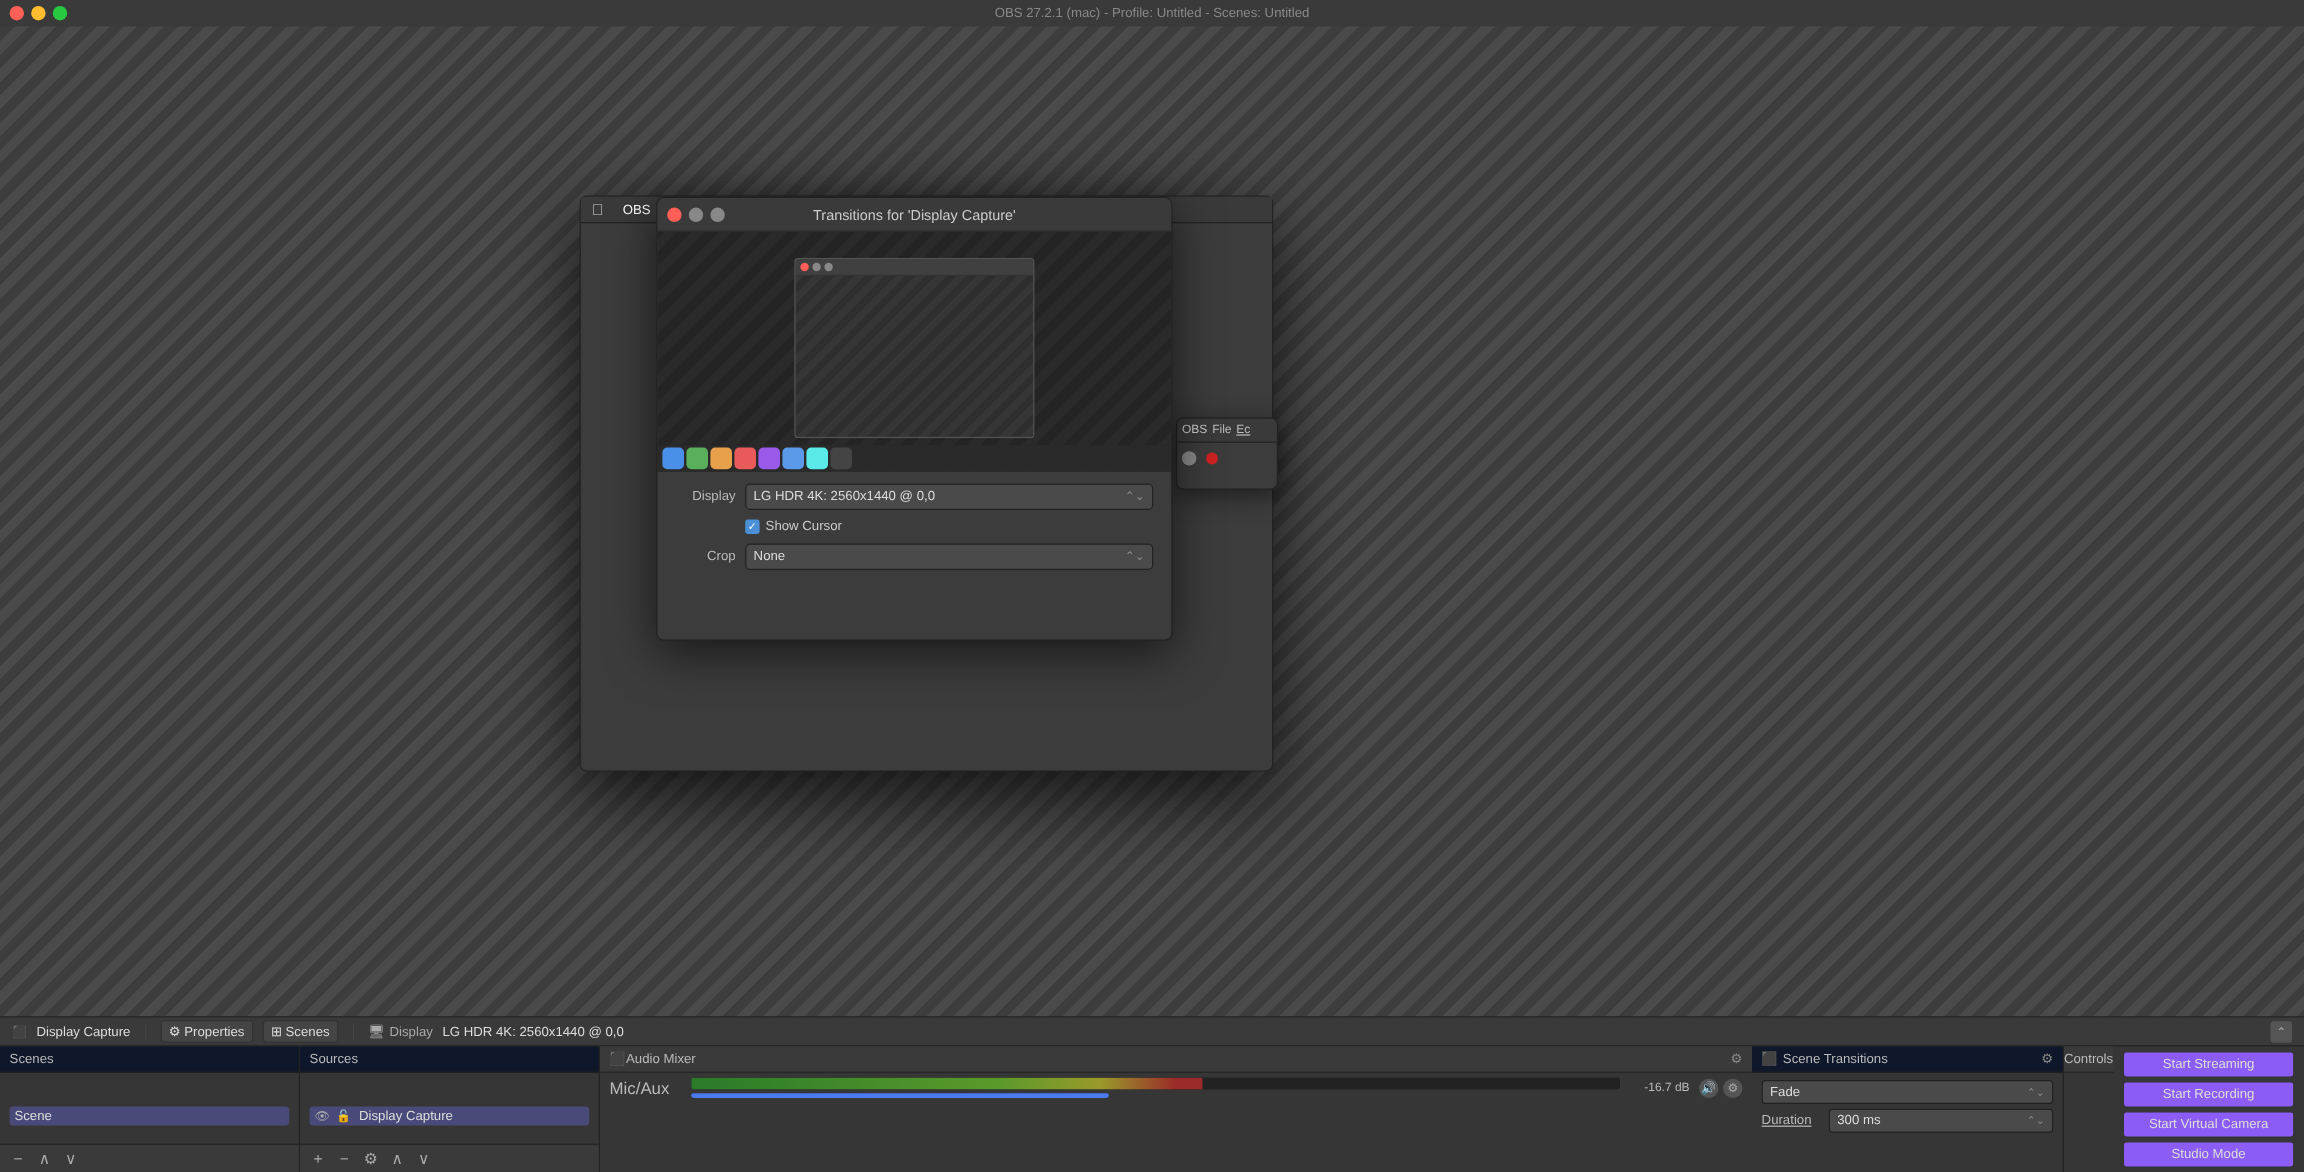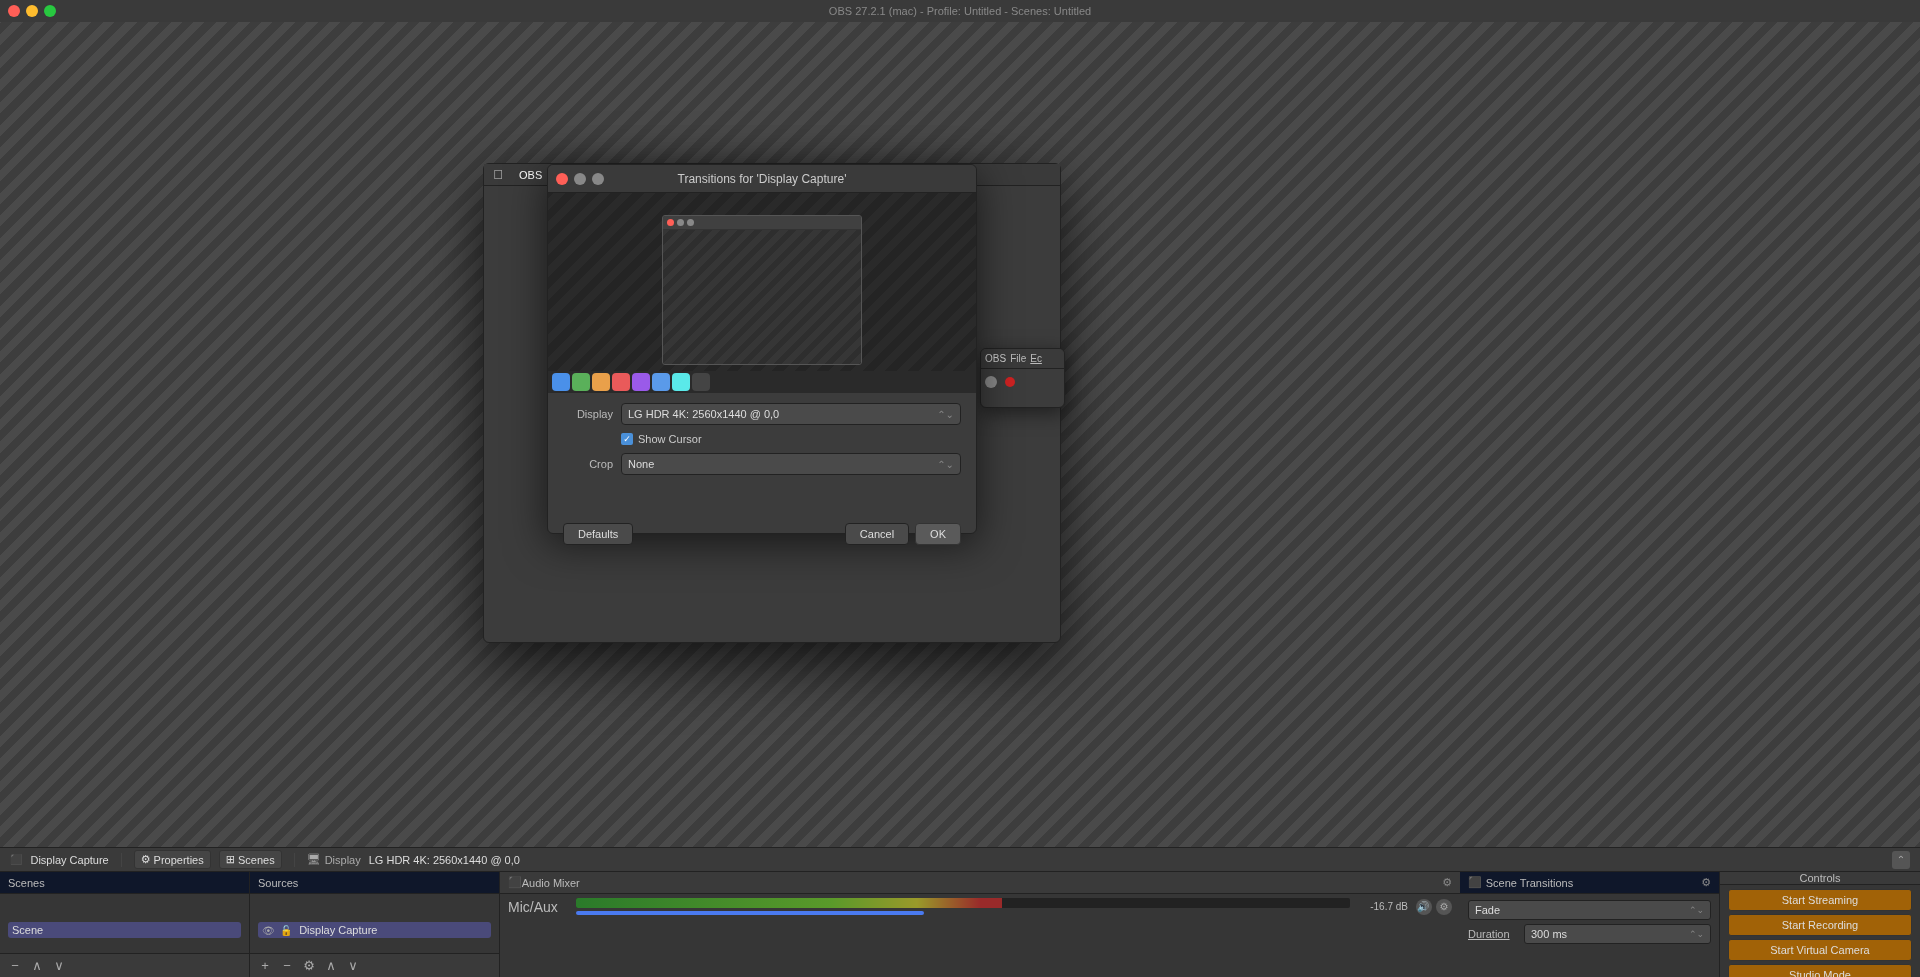--- a/index.html
+++ b/index.html
@@ -518,21 +518,21 @@
       padding: 0 6px;
       font-size: 11px;
       color: #ddd;
       cursor: pointer;
     }
 
     
     .controls-panel {
       width: 200px;
       display: flex;
-      flex-direction: column;
+      flex-direction: row;
     }
 
     .controls-header {
       height: 22px;
       background: #3a3a3a;
       border-bottom: 1px solid #222;
       display: flex;
       align-items: center;
       justify-content: center;
       font-size: 11px;
@@ -544,21 +544,21 @@
       flex: 1;
       padding: 4px 8px;
       display: flex;
       flex-direction: column;
       gap: 3px;
     }
 
     .control-btn {
       width: 100%;
       height: 22px;
-      background: #a16207;
+      background: #8b5cf6;
       border: 1px solid #333;
       border-radius: 3px;
       color: #ddd;
       font-size: 11px;
       cursor: pointer;
       text-align: center;
       display: flex;
       align-items: center;
       justify-content: center;
     }
@@ -733,27 +733,20 @@
 
     <div class="control-row">
       <span class="control-label">Crop</span>
       <div class="control-select">
         <span>None</span>
         <span class="select-arrow">⌃⌄</span>
       </div>
     </div>
   </div>
 
-  <div class="dialog-buttons">
-    <button class="btn btn-default">Defaults</button>
-    <div class="btn-group">
-      <button class="btn btn-cancel">Cancel</button>
-      <button class="btn btn-ok">OK</button>
-    </div>
-  </div>
 </div>
 
 <div class="second-dialog">
   <div class="second-dialog-titlebar">
     <span style="font-size:10px;color:#ccc;">OBS</span>
     <span style="font-size:10px;color:#bbb;">File</span>
     <span style="font-size:10px;color:#bbb;text-decoration:underline;">Ec</span>
   </div>
   <div style="display:flex; align-items:center; padding:4px;">
     <div style="width:12px;height:12px;border-radius:50%;background:#888;margin-right:4px;"></div>

